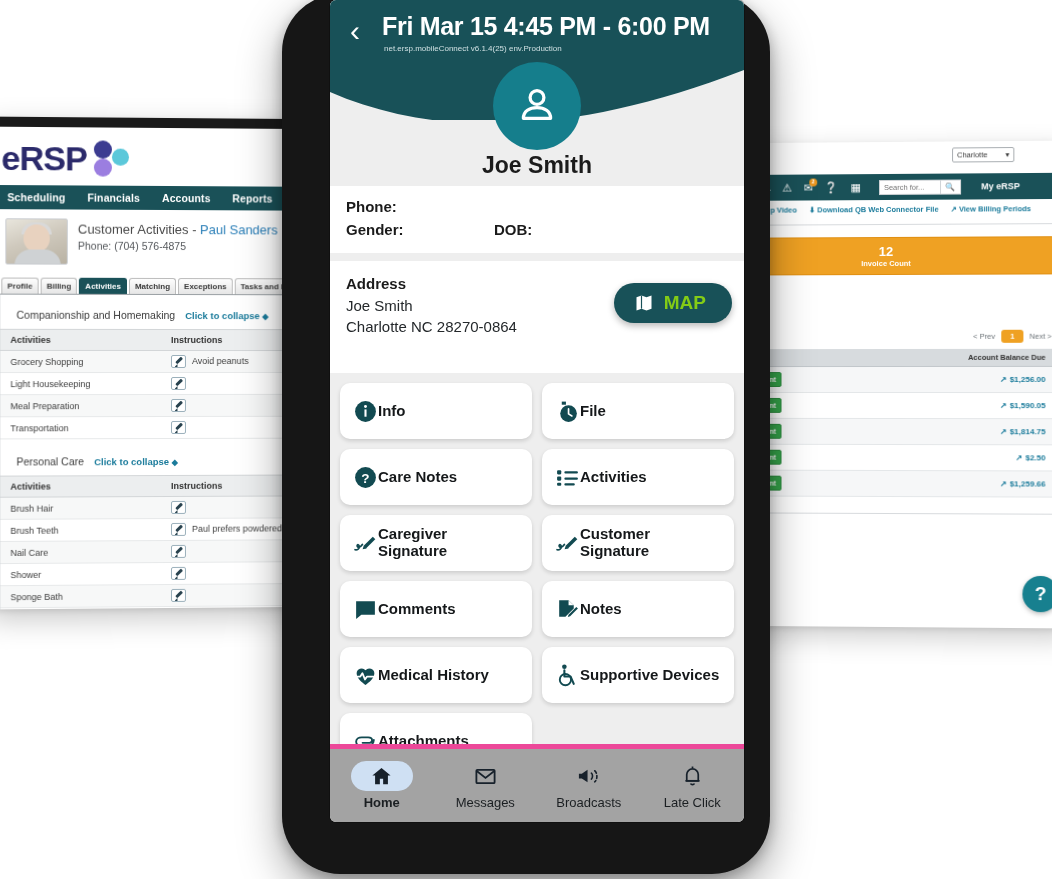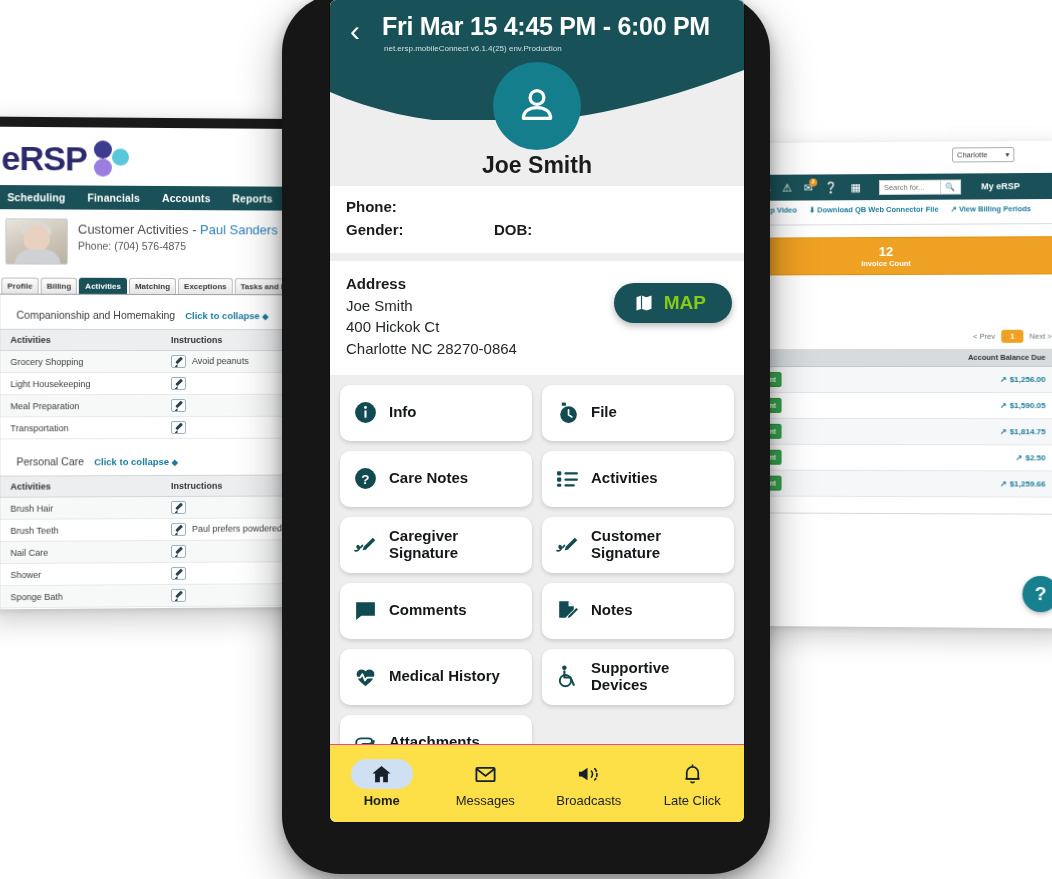--- a/index.html
+++ b/index.html
@@ -249,30 +249,30 @@
     box-shadow: 0 3px 7px rgba(0,0,0,.28);
   }
   .map-btn svg { width:20px; height:20px; }
 
   .tiles {
     background:#eeeeee; padding: 10px 10px 0 10px;
     display:grid; grid-template-columns: 1fr 1fr; gap: 10px;
   }
   .tile {
     background:#fff; border-radius: 10px; height: 56px; display:flex; align-items:center;
-    gap: 11px; padding: 16px 12px; box-shadow: 0 2px 4px rgba(0,0,0,.14);
+    padding: 16px 12px; box-shadow: 0 2px 4px rgba(0,0,0,.14);
   }
   .tile .ti { width: 26px; height:26px; flex:0 0 26px; display:flex; align-items:center; justify-content:center; color:#134950;}
   .tile .ti svg { width:25px; height:25px; fill:#124a51; }
   .tile .tl { font-size:15px; font-weight:700; color:#15181a; line-height:1.12; }
 
   .ph-bottomnav {
-    position:absolute; left:0; right:0; bottom:0; height: 78px; background:#fde047;
+    position:absolute; left:0; right:0; bottom:0; height: 78px; background:#a3a3a3;
     display:flex; align-items:center; justify-content:space-around;
-    border-top:1px solid #ec4899;
+    border-top:5px solid #ec4899;
   }
   .bn { display:flex; flex-direction:column; align-items:center; gap:4px; width:88px;}
   .bn .pill {
     width: 62px; height: 30px; border-radius:16px; display:flex; align-items:center;
     justify-content:center;
   }
   .bn.active .pill { background:#cfe0f3; }
   .bn svg { width:23px; height:23px; }
   .bn .lb { font-size:13px; color:#1b1f22; }
   .bn.active .lb { font-weight:700; }
@@ -509,21 +509,20 @@
           <span class="c1">Gender:</span>
           <span>DOB:</span>
         </div>
       </div>
 
       <div class="ph-gap"></div>
 
       <div class="ph-address">
         <div class="ttl">Address</div>
         <div class="ln">Joe Smith</div>
-        <div class="ln">400 Hickok Ct</div>
         <div class="ln">Charlotte NC 28270-0864</div>
         <div class="map-btn">
           <svg viewBox="0 0 24 24">
             <path d="M9 3 L3 5.2 V21 L9 18.8 L15 21 L21 18.8 V3 L15 5.2 Z" fill="#fff"></path>
             <path d="M9 3 V18.8" stroke="#185158" stroke-width="1.4"></path>
           </svg>
           <span>MAP</span>
         </div>
       </div>
 

